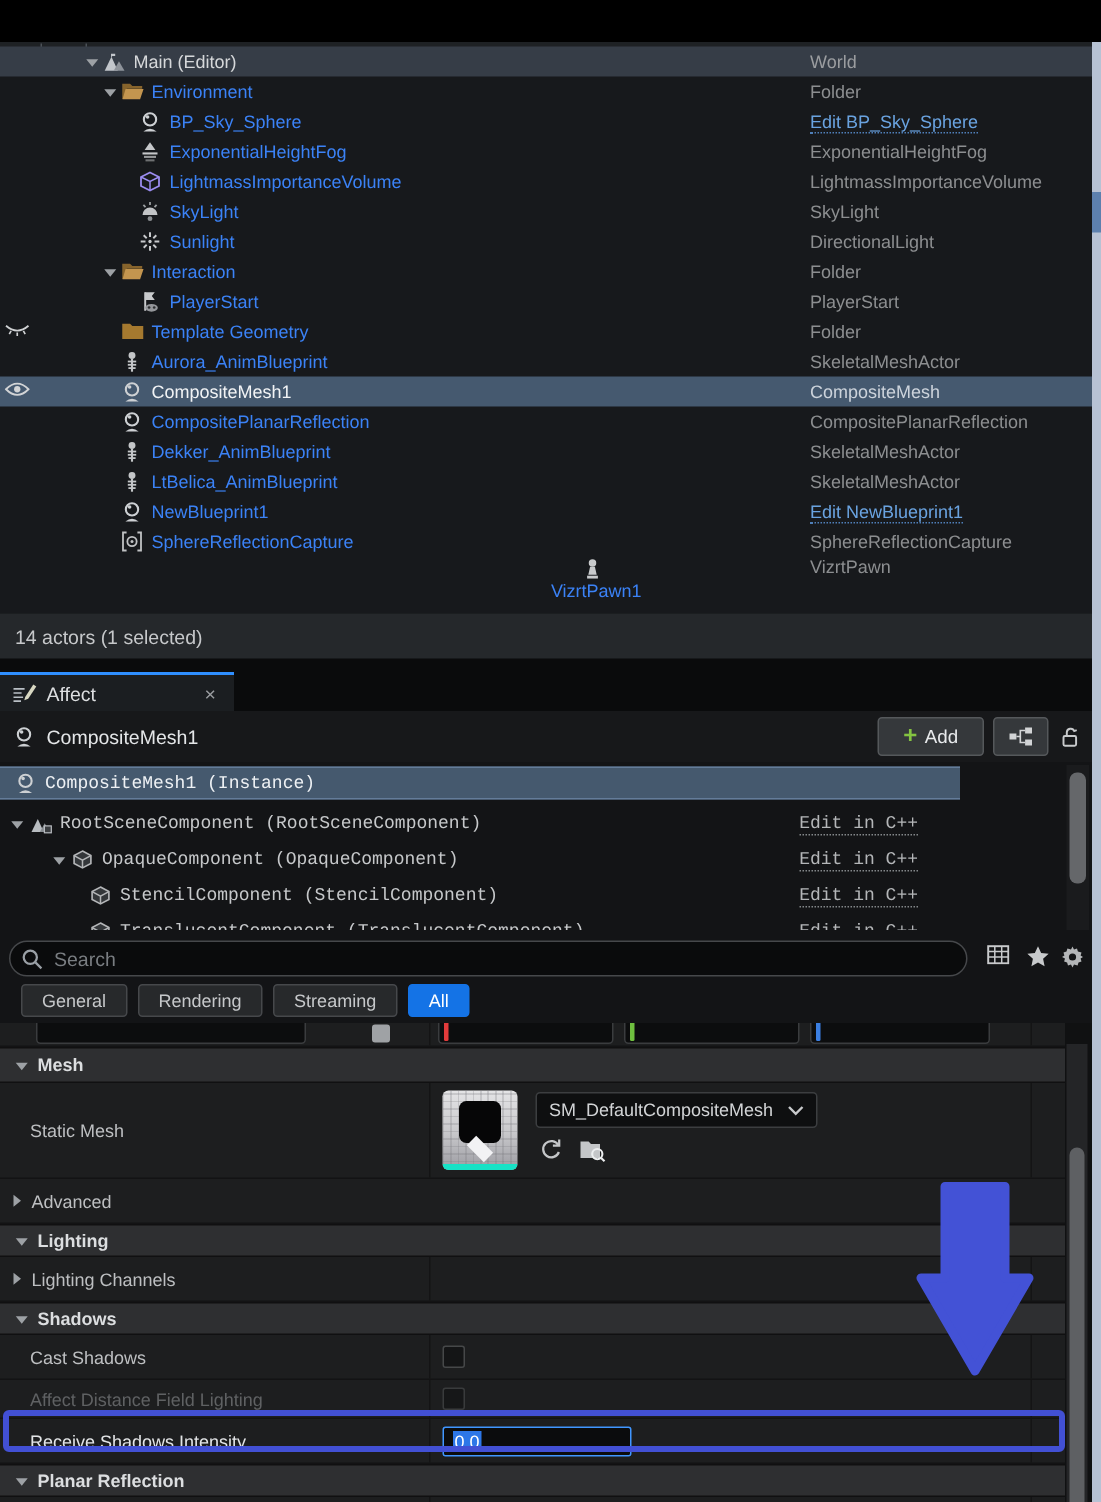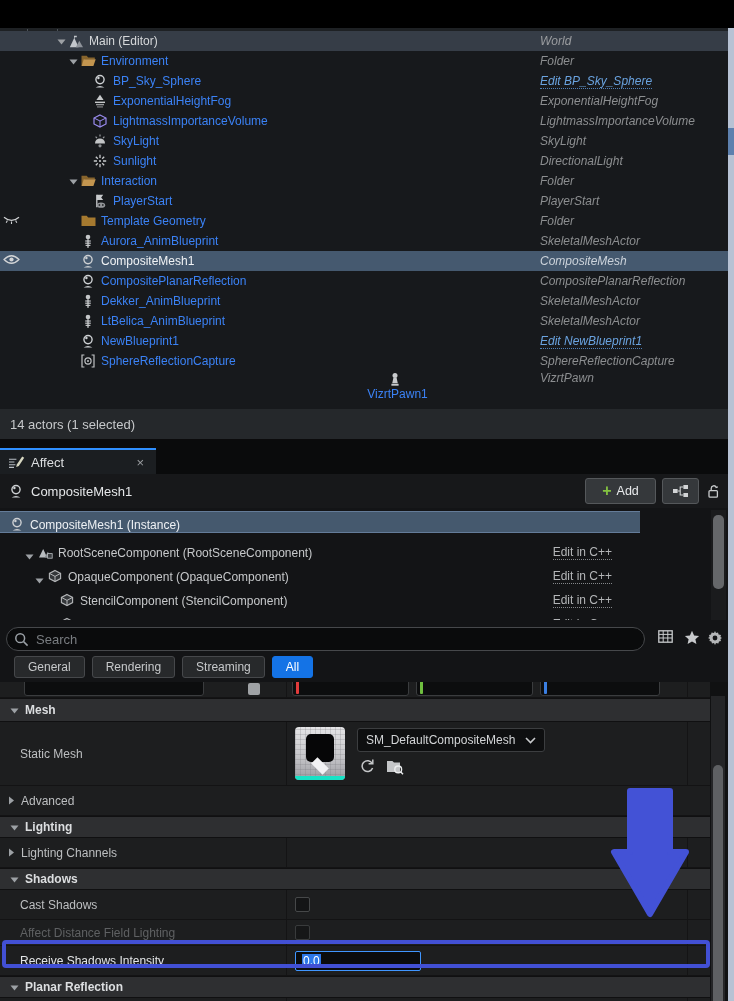--- a/index.html
+++ b/index.html
@@ -16,21 +16,21 @@
   #ol-topstrip { position:absolute; left:0; top:0; width:728px; height:5px; background:#1e2124; }
   .ol-mark { position:absolute; top:1px; width:1px; height:4px; background:#4b5157; }
   .ol-row { position:absolute; left:0; width:728px; height:20px; display:flex; align-items:center; font-size:12px; }
   .ol-row.root { background:#363d47; }
   .ol-row.selected { background:#45596f; }
   .ol-caret { width:13px; display:inline-flex; justify-content:center; flex:none; cursor:pointer; }
   .ol-icon { width:16px; height:16px; margin-right:5px; display:inline-flex; align-items:center; justify-content:center; flex:none; }
   .ol-label { color:#3b82f6; white-space:nowrap; }
   .ol-row.root .ol-label { color:#d6d8da; }
   .ol-row.selected .ol-label { color:#f1f3f5; }
-  .ol-type { position:absolute; left:540px; color:#8c8e90; white-space:nowrap;font-style:italic; }
+  .ol-type { position:absolute; left:540px; color:#8c8e90; white-space:nowrap; }
   .ol-row.root .ol-type { color:#9b9da0; }
   .ol-row.selected .ol-type { color:#ccd3db; }
   .ol-type.link { color:#6aa3e0; border-bottom:1px dotted #4f7fb8; cursor:pointer; }
   .ol-gutter { position:absolute; left:3px; top:3px; }
 
   
   #statusbar { position:absolute; left:0; top:381px; width:728px; height:31px; background:#25282b;
     border-bottom:1px solid #0b0b0c; display:flex; align-items:center; padding-left:10px;
     font-size:13px; color:#c6c8ca; }
 
@@ -49,21 +49,21 @@
   .hbtn { position:absolute; height:26px; top:4px; background:#35383b; border:1px solid #55585b;
     border-radius:3px; display:flex; align-items:center; justify-content:center; cursor:pointer; }
   #add-btn { left:585px; width:71px; gap:5px; }
   #add-btn .plus { color:#84c341; font-size:16px; font-weight:bold; line-height:1; }
   #add-btn .albl { color:#e8eaec; font-size:12.5px; }
   #node-btn { left:662px; width:37px; }
   #lock-btn { left:702px; width:22px; background:none; border:none; }
 
   
   #comps { position:absolute; left:0; top:480px; width:728px; height:112px; background:#131416; overflow:hidden; }
-  .crow { position:absolute; left:0; width:640px; height:22px; display:flex; align-items:flex-end; font-size:12px; }
+  .crow { position:absolute; left:0; width:640px; height:22px; display:flex; align-items:center; font-size:12px;font-family:Liberation Mono, monospace; }
   .crow.selected { background:#45596e; border-top:1px solid #647c99; border-bottom:1px solid #647c99; }
   .crow .c-caret { width:14px; display:inline-flex; justify-content:center; flex:none; cursor:pointer; }
   .crow .c-icon { width:18px; height:16px; margin-right:4px; display:inline-flex; align-items:center; justify-content:center; flex:none; }
   .crow .c-label { color:#c6c8ca; white-space:nowrap; }
   .crow.selected .c-label { color:#eef1f4; }
   .crow .c-action { position:absolute; right:28px; color:#b4b6b8; border-bottom:1px dotted #84878a; cursor:pointer; }
   #d-track { position:absolute; left:711px; top:482px; width:15px; height:110px; background:#1a1b1d; }
   #d-thumb { position:absolute; left:713px; top:487px; width:11px; height:74px; background:#65676a; border-radius:5px; cursor:pointer; }
 
   
@@ -463,21 +463,21 @@
 
     <span class="c-icon">
           <svg width="14" height="15" viewBox="0 0 14 15">
             <circle cx="7" cy="5.6" r="4.1" fill="none" stroke="#cdd0d3" stroke-width="1.4"></circle>
             <circle cx="5.4" cy="4" r="1.2" fill="#cdd0d3"></circle>
             <path d="M2.6 13.6Q7 10.2 11.4 13.6z" fill="#cdd0d3"></path>
           </svg>
         </span>
     <span class="c-label">CompositeMesh1 (Instance)</span>
   </div>
-      <div class="crow" style="top: 30px; padding-left: 22px;">
+      <div class="crow" style="top: 30px; padding-left: 4px;">
     <span class="c-caret">
           <svg width="9" height="7" viewBox="0 0 9 7">
             <path d="M0.5 1.5h8L4.5 6.5z" fill="#9da1a5"></path>
           </svg>
         </span>
     <span class="c-icon">
           <svg width="15" height="13" viewBox="0 0 15 13">
             <path d="M1 11.6 5.2 3l4 8.6z" fill="#b8bcc0"></path>
             <path d="M6.6 11.6l3.2-5.8 3.4 5.8z" fill="#888d92"></path>
             <rect x="9.6" y="7.6" width="4.6" height="4.6" fill="#3a3d40" stroke="#b8bcc0" stroke-width="0.8"></rect>

